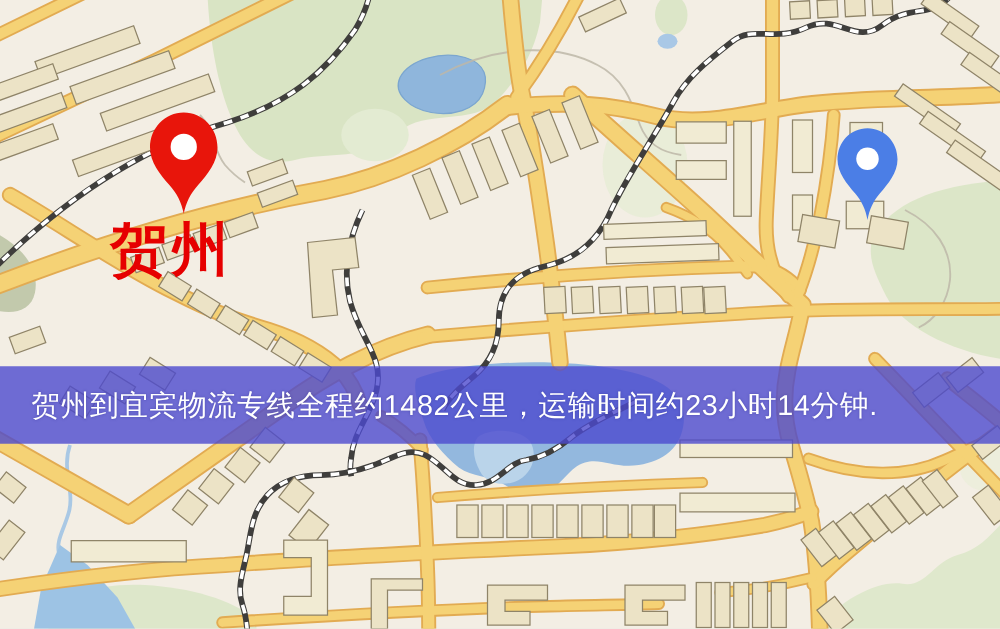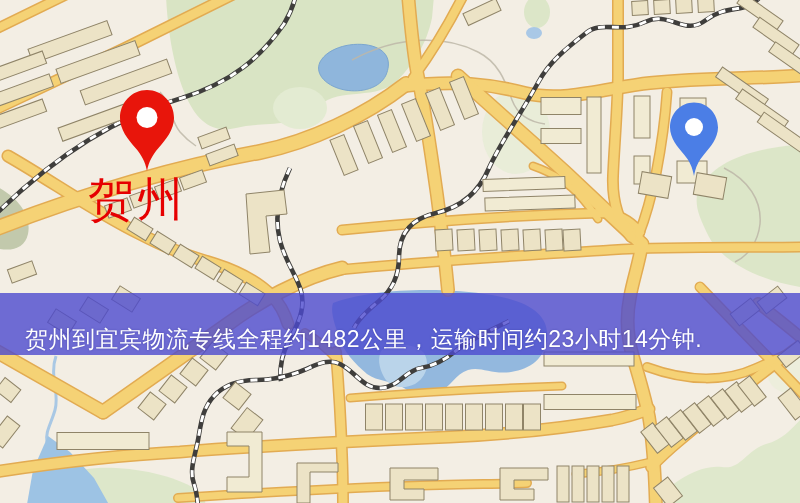--- a/index.html
+++ b/index.html
@@ -6,25 +6,25 @@
   .screen{position:relative;width:800px;height:503px;overflow:hidden;background:#f3eee4;}
   .map-svg{position:absolute;left:0;top:0;}
   .casing path, .casing use{fill:none;stroke:#e2ab52;stroke-linecap:round;stroke-linejoin:round;}
   .roadfill path, .roadfill use{fill:none;stroke:#f5d275;stroke-linecap:round;stroke-linejoin:round;}
   .railbase use{fill:none;stroke:#3f3e3c;stroke-width:4.6;stroke-linecap:butt;}
   .raildash use{fill:none;stroke:#ffffff;stroke-width:2.9;stroke-dasharray:7 7;}
   .bld{fill:#ece3c6;stroke:#8f8468;stroke-width:1;}
   .bld2{fill:#f1ebd3;stroke:#8f8468;stroke-width:1;}
   .squig{fill:none;stroke:#bdb7a8;stroke-width:1.5;opacity:.85;}
   .banner{position:absolute;left:0;top:293px;width:800px;height:62px;
-    background:rgba(76,74,206,0.80);display:flex;align-items:flex-end;}
+    background:rgba(76,74,206,0.80);display:flex;align-items:center;}
   .banner-text{color:#fff;font-size:23px;padding-left:25px;white-space:nowrap;
     letter-spacing:0.5px;text-shadow:0 0 2px rgba(40,40,140,.5);}
   .pin{position:absolute;}
-  .city-label{position:absolute;font-size:46px;font-weight:400;letter-spacing:3px;
+  .city-label{position:absolute;font-size:46px;font-weight:700;letter-spacing:3px;
     line-height:1;white-space:nowrap;}
   .label-origin{left:88px;top:176px;}
   .label-dest{left:640px;top:183px;}
 </style>
 </head>
 <body>
 
 <div class="screen">
 
   <svg class="map-svg" width="800" height="503" viewBox="0 0 800 503">

